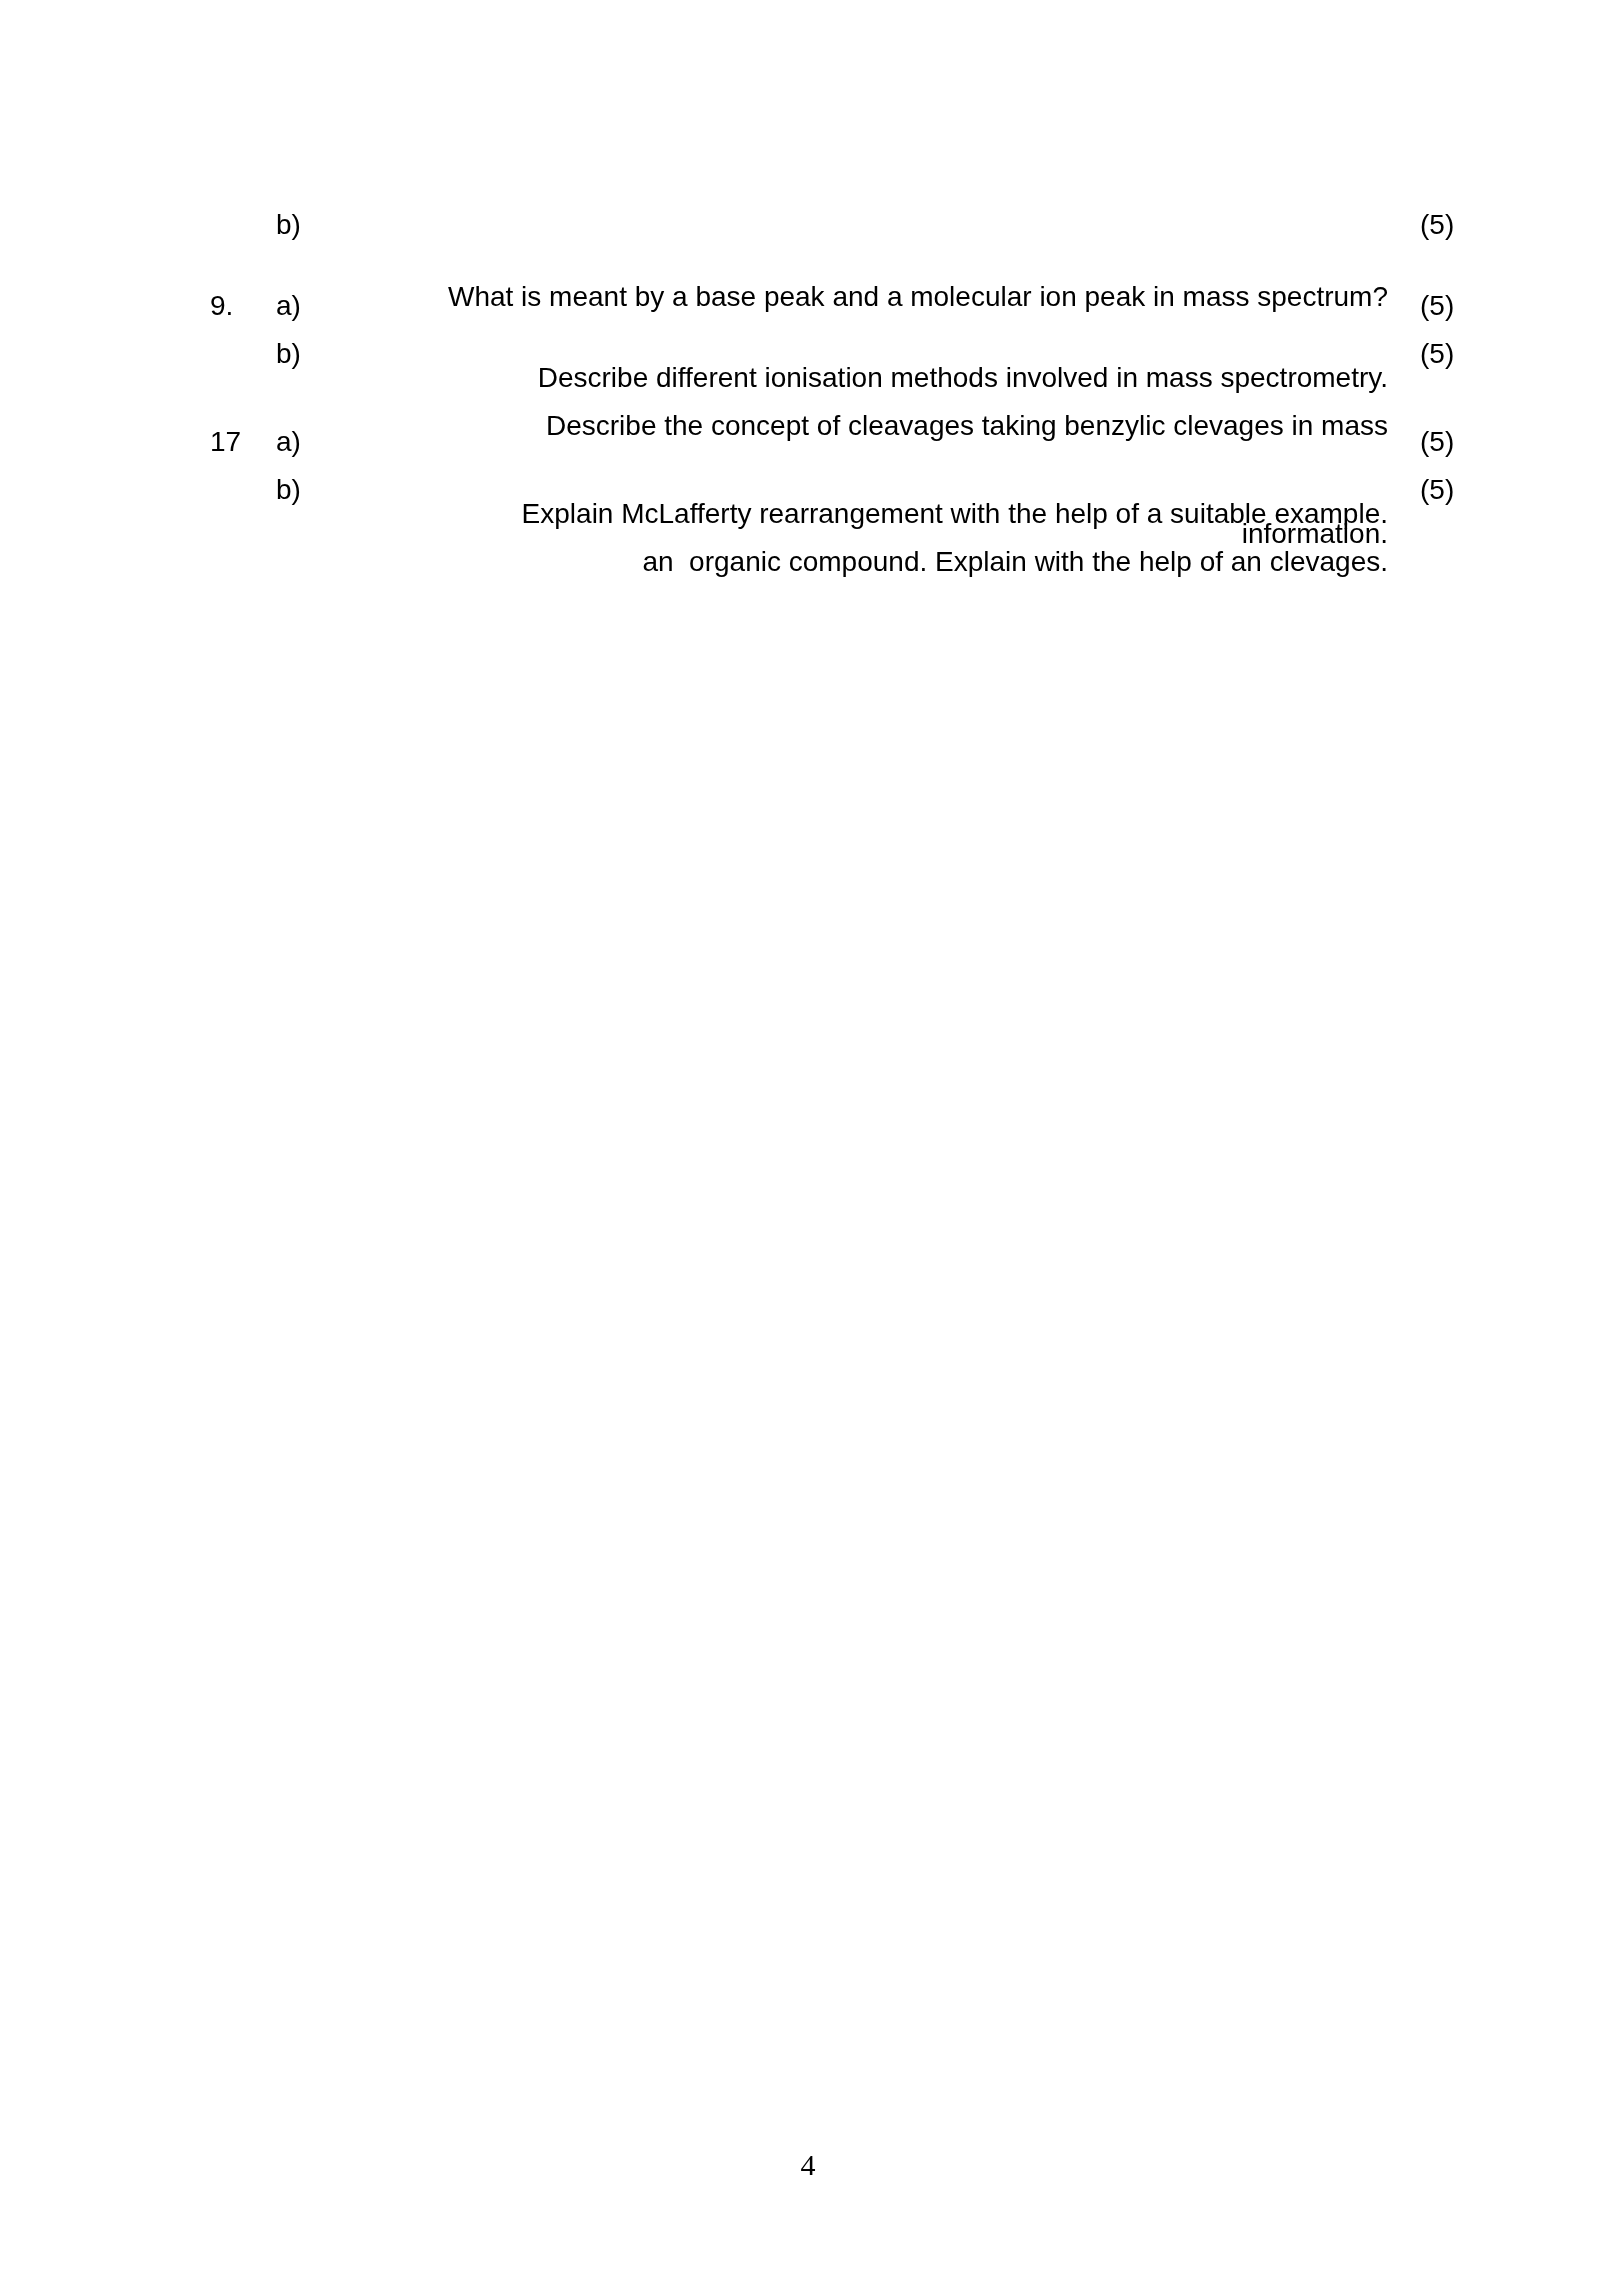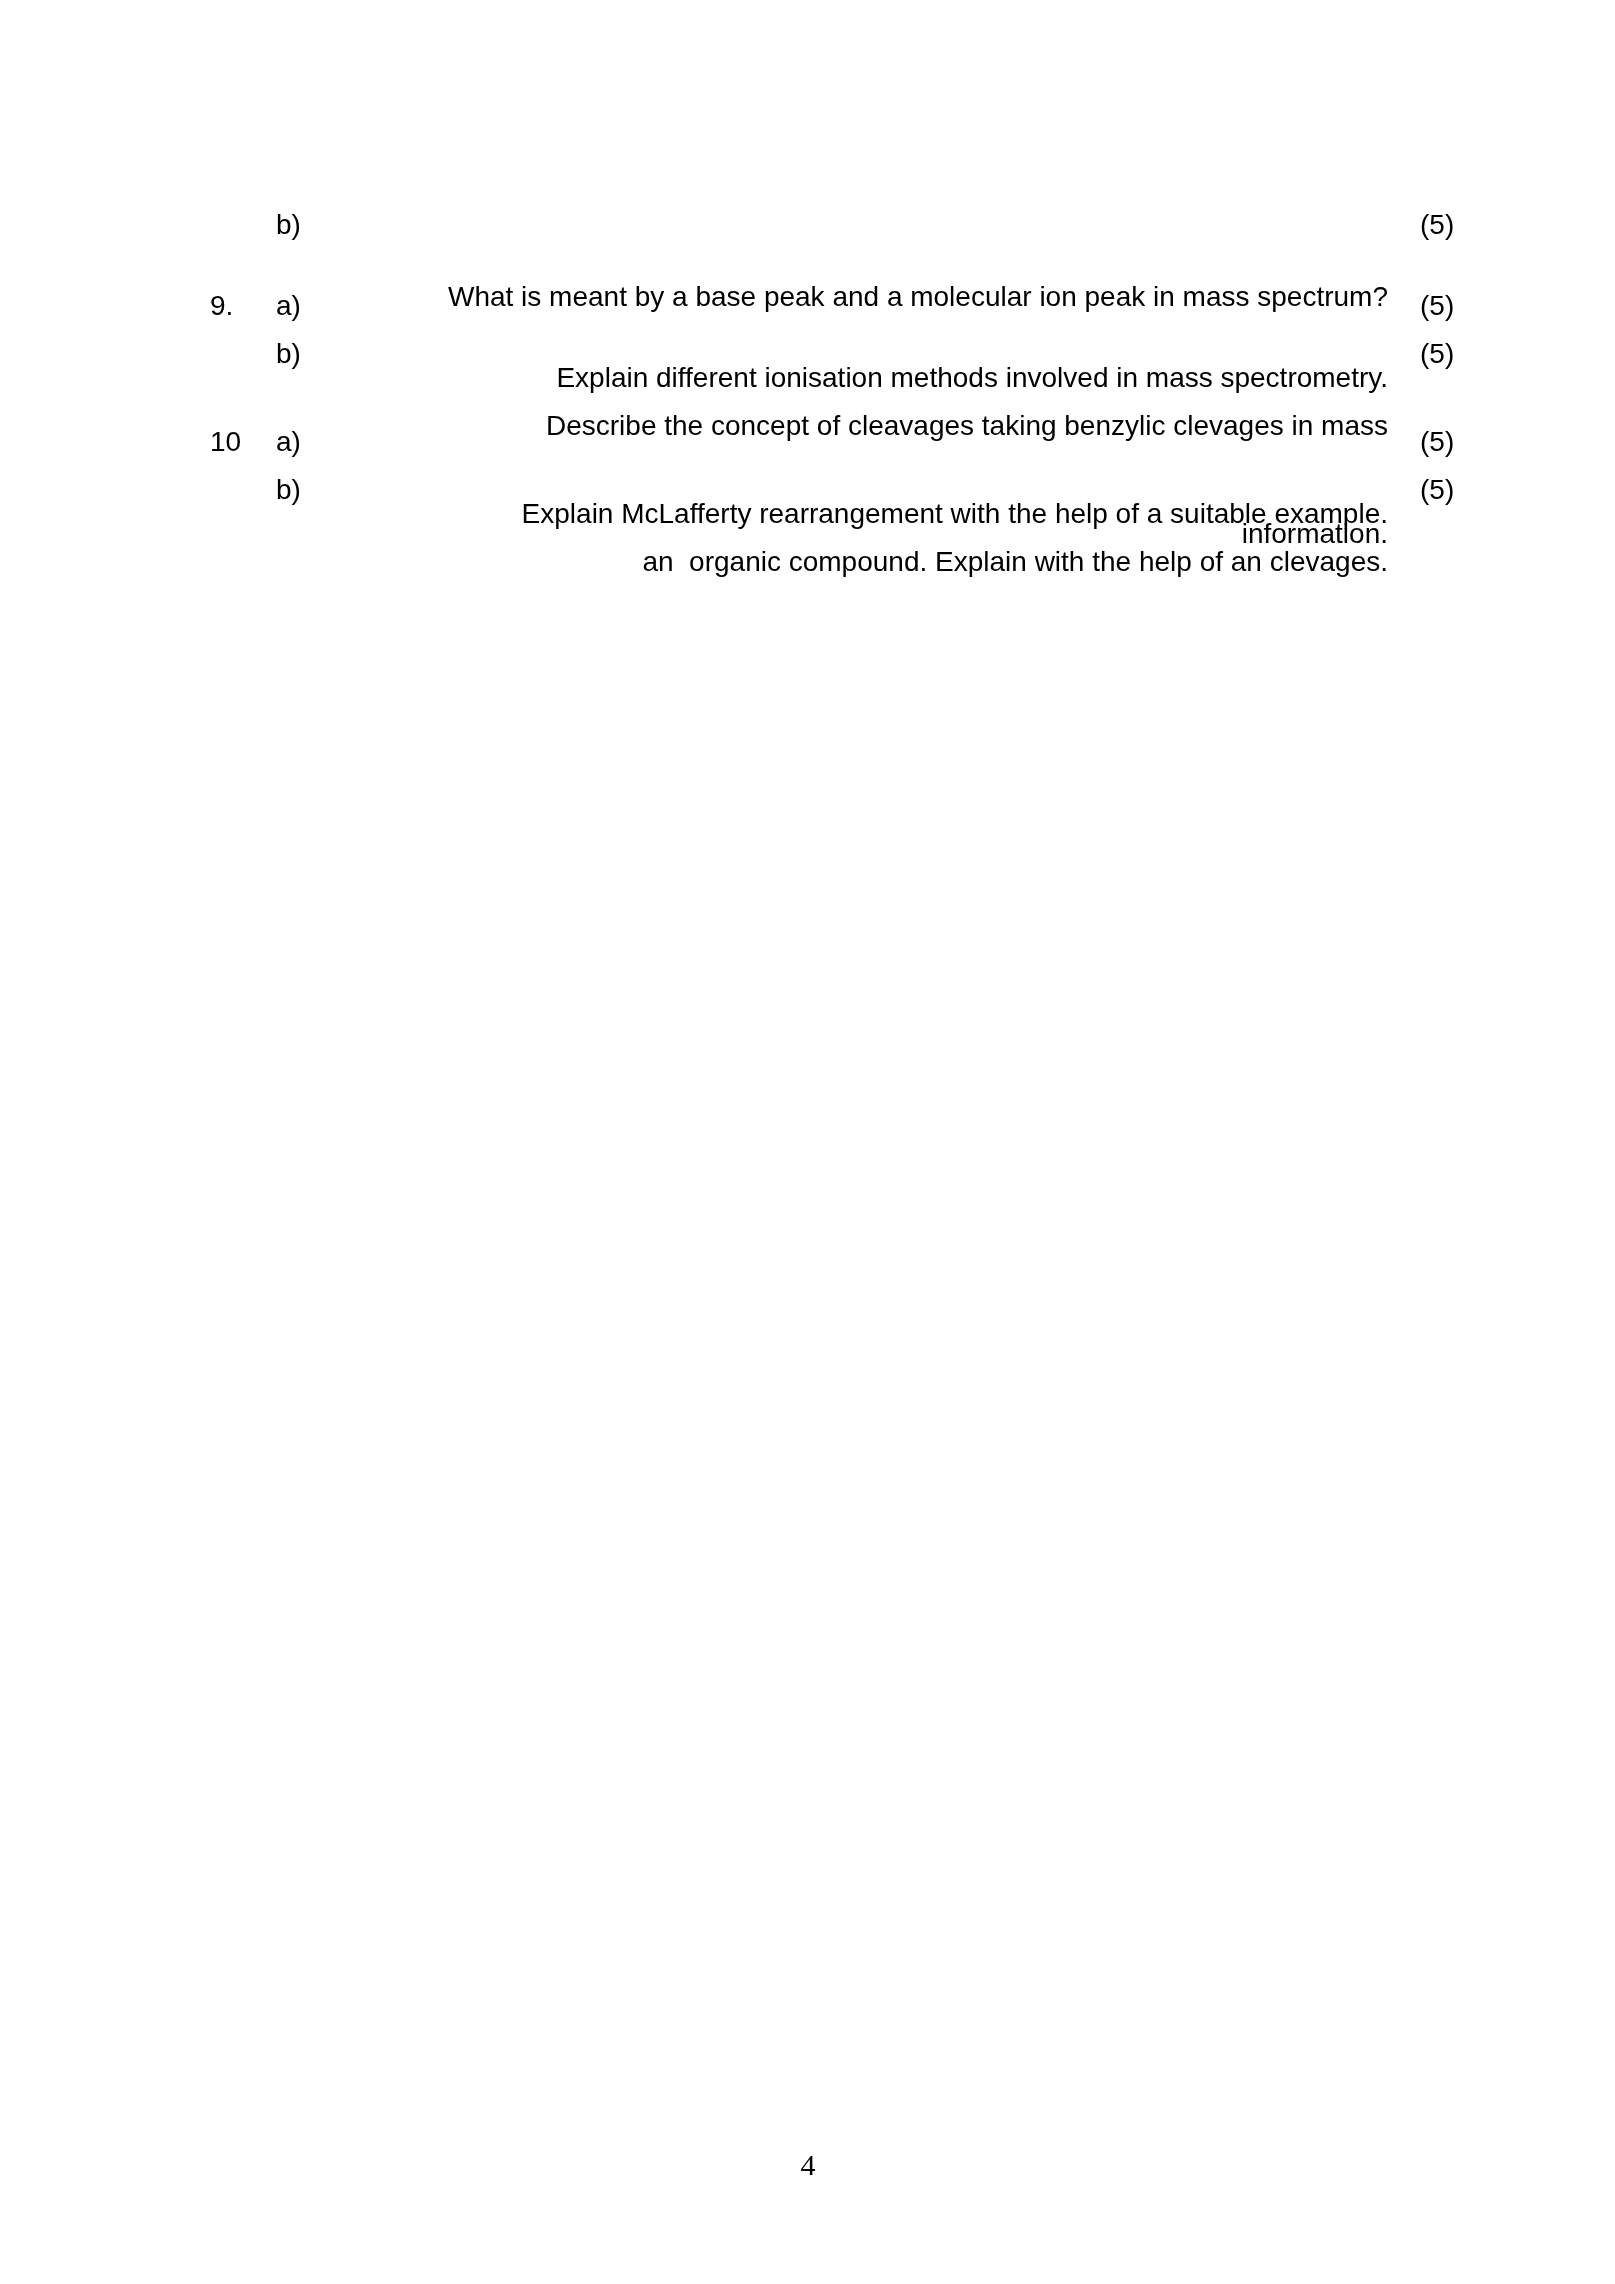--- a/index.html
+++ b/index.html
@@ -44,37 +44,37 @@
     <div class="text">
       <div>What is meant by a base peak and a molecular ion peak in mass spectrum?</div>
     </div>
     <span class="marks">(5)</span>
   </div>
 
   <div class="row" style="top:288px;">
     <span class="qnum">9.</span>
     <span class="sub">a)</span>
     <div class="text">
-      <div>Explain different ionisation methods involved in mass spectrometry.</div>
+      <div>Describe different ionisation methods involved in mass spectrometry.</div>
     </div>
     <span class="marks">(5)</span>
   </div>
 
   <div class="row" style="top:336px;">
     <span class="qnum"></span>
     <span class="sub">b)</span>
     <div class="text">
       <div>Describe the concept of cleavages taking benzylic clevages in mass</div>
       <div>information.</div>
     </div>
     <span class="marks">(5)</span>
   </div>
 
   <div class="row" style="top:424px;">
-    <span class="qnum">10</span>
+    <span class="qnum">17</span>
     <span class="sub">a)</span>
     <div class="text">
       <div>Explain McLafferty rearrangement with the help of a suitable example.</div>
     </div>
     <span class="marks">(5)</span>
   </div>
 
   <div class="row" style="top:472px;">
     <span class="qnum"></span>
     <span class="sub">b)</span>

